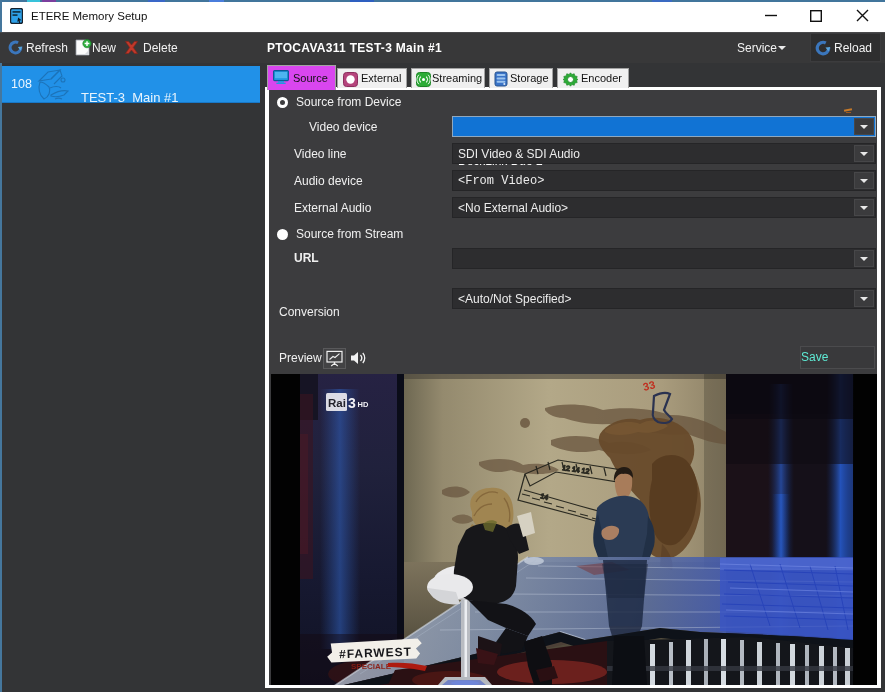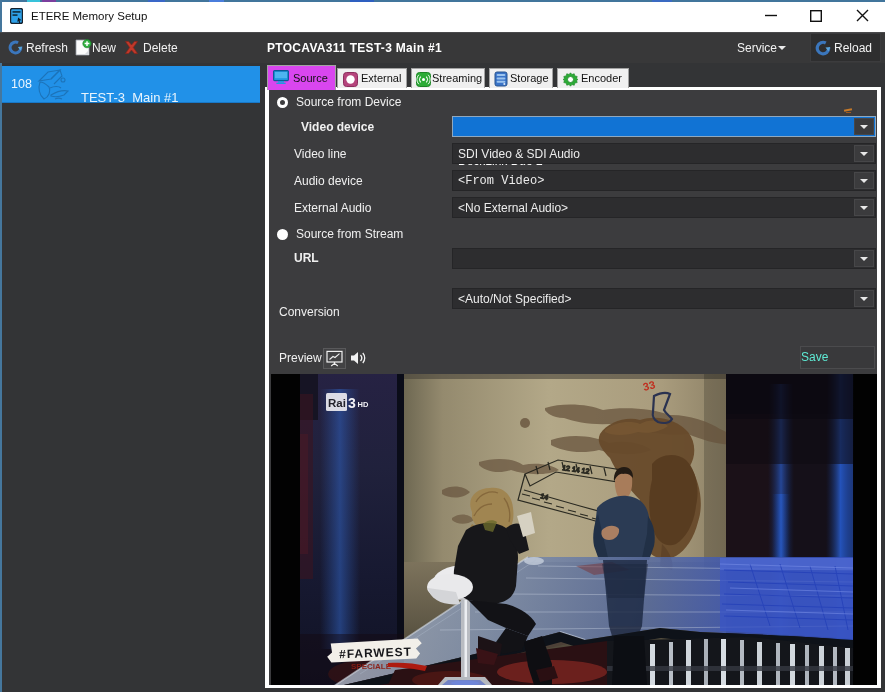--- a/index.html
+++ b/index.html
@@ -164,21 +164,21 @@
       <g fill="#2cab36" stroke="#1d8426" stroke-width="0.6">
         <path d="M7.5 0.8 L9 2.5 L11.2 1.7 L11.9 4 L14.2 4.4 L13.6 6.7 L15 7.5 L13.6 8.3 L14.2 10.6 L11.9 11 L11.2 13.3 L9 12.5 L7.5 14.2 L6 12.5 L3.8 13.3 L3.1 11 L0.8 10.6 L1.4 8.3 L0 7.5 L1.4 6.7 L0.8 4.4 L3.1 4 L3.8 1.7 L6 2.5 Z"></path>
       </g>
       <circle cx="7.5" cy="7.5" r="3" fill="#ffffff" stroke="#1d8426" stroke-width="0.8"></circle>
     </svg>
     <span class="lbl" style="left:23px;">Encoder</span>
   </div>
 
   <div class="radio r1" style="top:97px;"></div>
   <span class="flabel" style="left:296px;top:95px;">Source from Device</span>
-  <span class="flabel" style="left:301px;top:120px;font-weight:bold;">Video device</span>
+  <span class="flabel" style="left:309px;top:120px;">Video device</span>
   <div class="field" style="top:116px;border-color:#8fa8bf;background:#1173d4;">
      <span class="txt" style="color:#ffffff;margin-top:34px;">DeckLink Duo 2</span>
      <div class="btn"></div>
   </div>
   <span class="flabel" style="left:294px;top:147px;">Video line</span>
   <div class="field" style="top:143px;">
       <span class="txt">SDI Video &amp; SDI Audio</span>
       <div class="btn"></div>
     </div>
   <span class="flabel" style="left:294px;top:174px;">Audio device</span>

